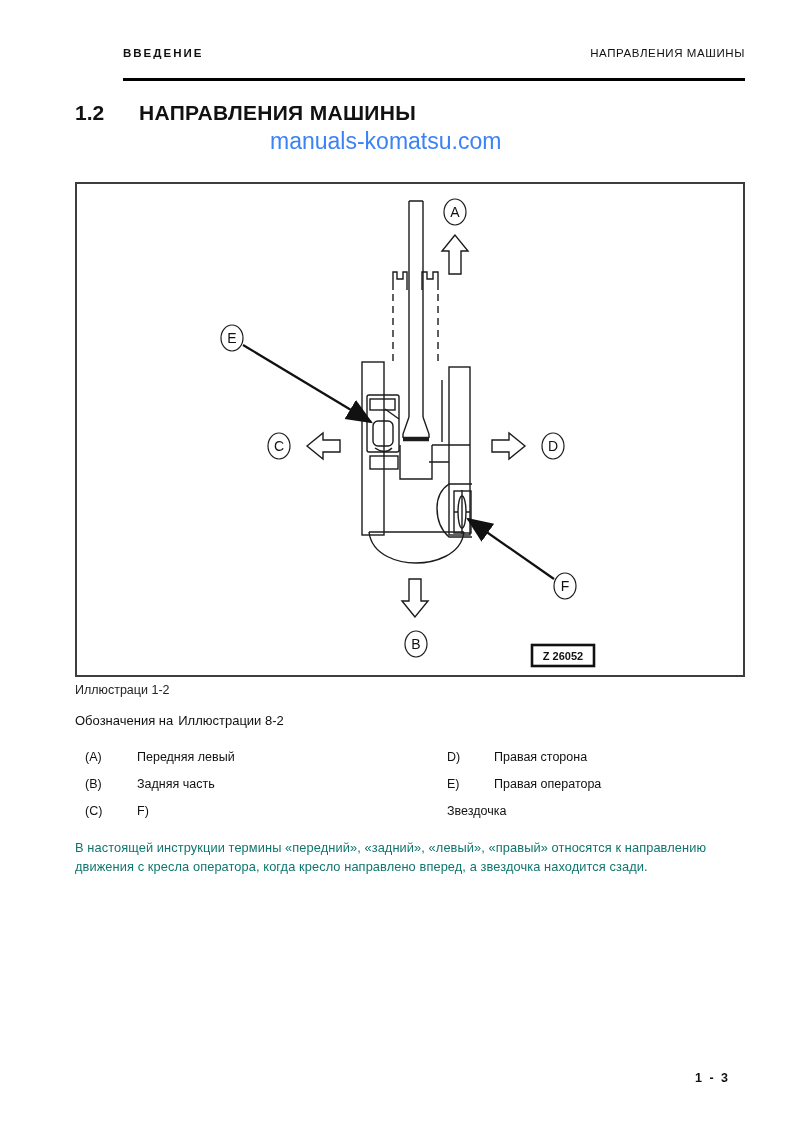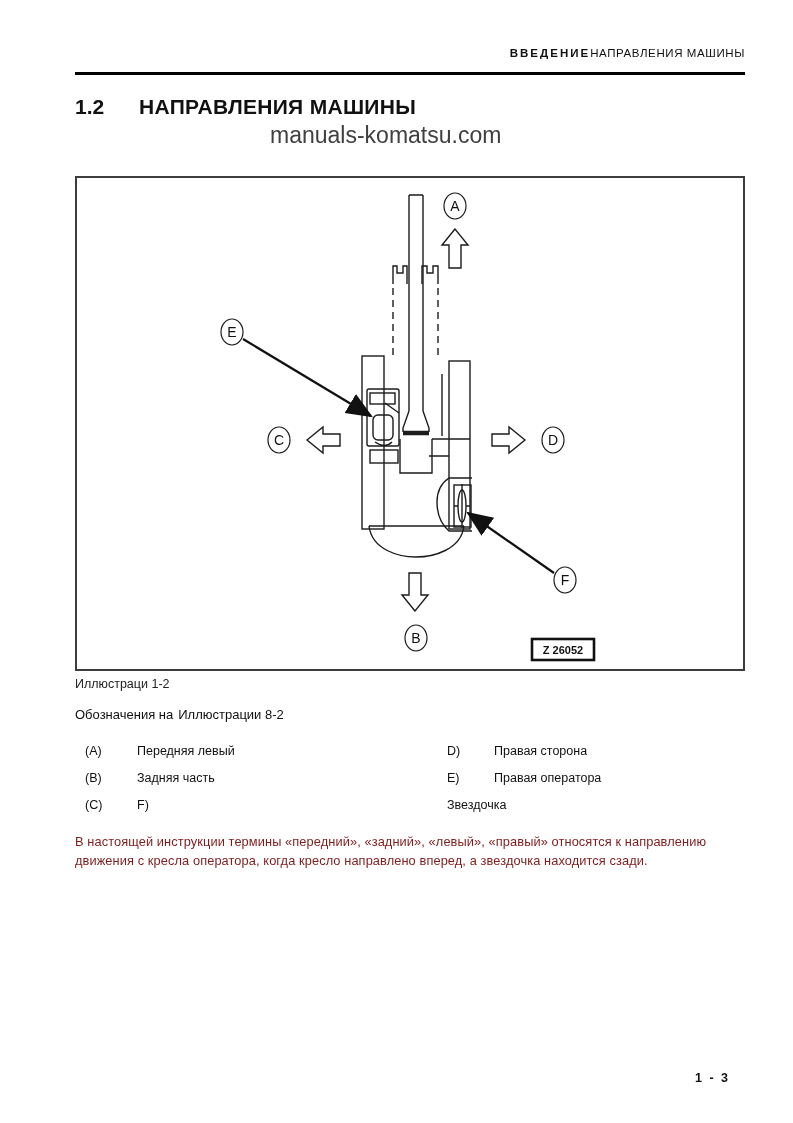--- a/index.html
+++ b/index.html
@@ -6,31 +6,31 @@
   html,body { background:#ffffff; }
   body {
     width:793px; height:1123px;
     font-family:"Liberation Sans", sans-serif;
     color:#111; position:relative; overflow:hidden;
   }
   .content { position:absolute; left:75px; top:0; width:670px; }
 
   
   .hdr {
-    display:flex; justify-content:flex-end; align-items:baseline;
-    padding-top:47px; padding-bottom:13px; border-bottom:3px solid #000;
+    display:flex; justify-content:space-between; align-items:baseline;
+    padding-top:47px; padding-bottom:19px; border-bottom:3px solid #000;margin-left:48px;
   }
   .hdr-left  { font-size:11.5px; font-weight:bold; letter-spacing:2px; }
   .hdr-right { font-size:11.5px; letter-spacing:0.6px; }
 
   
   .title-row { margin-top:20px; display:flex; align-items:flex-end; }
   .title-num  { font-size:21px; font-weight:bold; width:64px; }
   .title-text { font-size:21px; font-weight:bold; letter-spacing:0.3px; }
-  .watermark { margin-top:3px; padding-left:195px; font-size:23px; color:#404040; }
+  .watermark { margin-top:3px; padding-left:195px; font-size:23px; color:#3b82f6; }
 
   
   .figure-box {
     margin-top:27px; width:670px; height:495px;
     border:2px solid #3d3d3d; background:#fff;
   }
   .figure-box svg { display:block; }
 
   .fig-caption { margin-top:6px; font-size:12.5px; color:#222; }
 
@@ -39,21 +39,21 @@
 
   .legend-grid {
     margin-top:22px; padding-left:10px;
     display:grid;
     grid-template-columns:52px 310px 47px auto;
     row-gap:13px;
     font-size:12.5px;
   }
 
   .body-par {
-    margin-top:21px; font-size:12.8px; line-height:1.45; color:#7f1d1d;
+    margin-top:21px; font-size:12.8px; line-height:1.45; color:#0f766e;
     letter-spacing:0.1px;
   }
 
   .footer-page {
     position:absolute; top:1071px; right:63px;
     font-size:12.5px; font-weight:bold; letter-spacing:2px;
   }
 </style>
 </head>
 <body>

